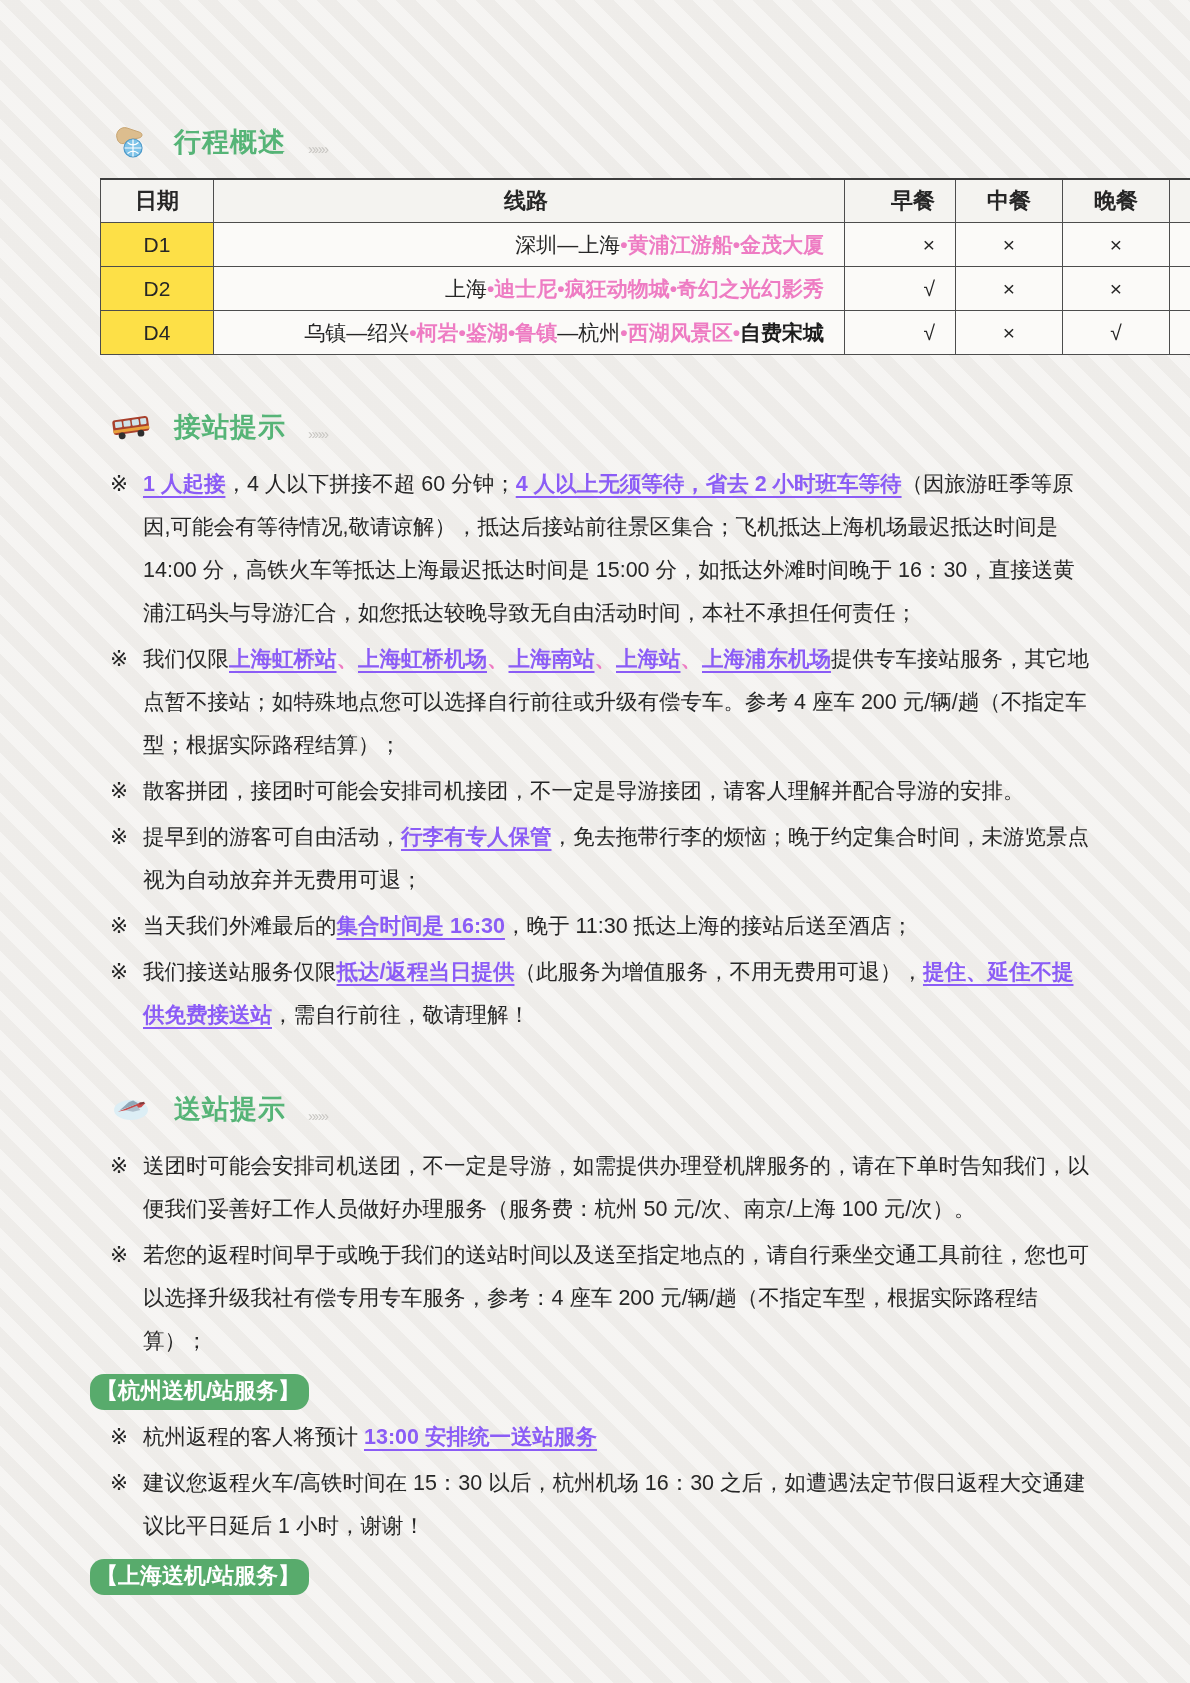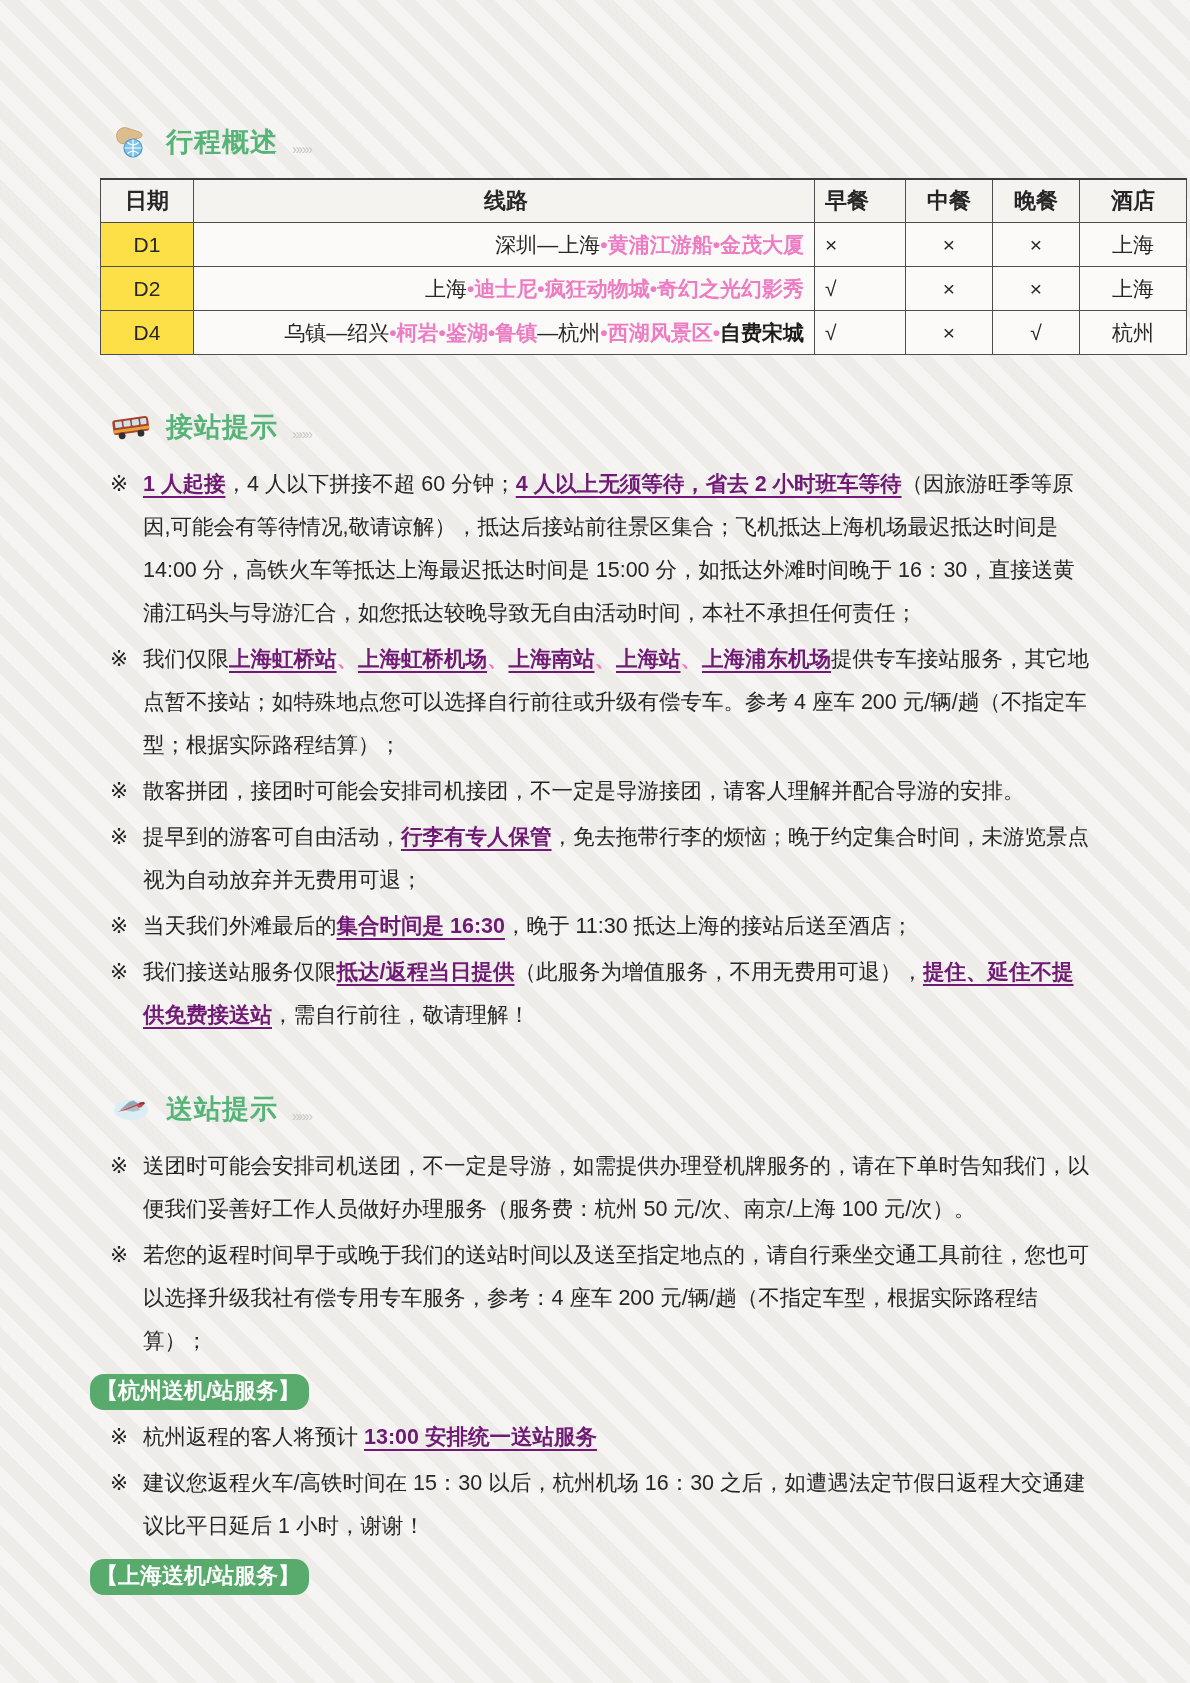--- a/index.html
+++ b/index.html
@@ -7,44 +7,44 @@
     width:1190px;height:1683px;
     background-color:#f1efec;
     background-image:repeating-linear-gradient(45deg, rgba(255,255,255,.35) 0 14px, rgba(0,0,0,.012) 14px 28px);
     font-family:"Liberation Sans","DejaVu Sans",sans-serif;
     color:#262626;
     overflow:hidden;
   }
   .page{padding:124px 98px 0 100px;width:992px;}
 
   
-  .sec-header{display:flex;align-items:center;gap:14px;margin:0 0 18px 10px;}
+  .sec-header{display:flex;align-items:center;gap:22px;margin:0 0 18px 10px;}
   .sec-header .icon{width:42px;height:34px;flex:none;display:flex;align-items:center;justify-content:center;}
   .sec-title{font-size:27px;font-weight:bold;color:#56b477;letter-spacing:1px;}
   .sec-arrows{font-size:15px;color:#c8c6c2;letter-spacing:-2px;margin-top:12px;}
 
   
   table.itin{border-collapse:collapse;table-layout:fixed;width:992px;background:#fbfaf8;
     border-top:2px solid #3d3d3d;}
-  table.itin th, table.itin td{border:1px solid #4d4d4d;padding:0 10px;}
+  table.itin th, table.itin td{border:1px solid #4d4d4d;padding:0 20px;}
   table.itin th{height:42px;font-size:22px;font-weight:bold;background:#f4f3f0;}
   table.itin td{height:43px;font-size:21px;}
   .c-day{width:72px;text-align:center;}
   .c-route{width:596px;text-align:right;padding-left:14px !important;}
   th.c-route{text-align:center;}
-  .c-meal{width:70px;text-align:left;}
+  .c-meal{width:70px;text-align:right;}
   .c-meal2{width:66px;text-align:center;}
   .c-hotel{width:86px;text-align:center;}
   td.c-day{background:#fde047;}
 
   
   .seg-n{color:#262626;}
   .seg-b{color:#1d1d1d;font-weight:bold;}
   .seg-p{color:#ee7cc3;font-weight:bold;}
-  .seg-pu{color:#701a75;font-weight:bold;text-decoration:underline;text-underline-offset:5px;text-decoration-thickness:1.5px;}
+  .seg-pu{color:#8b5cf6;font-weight:bold;text-decoration:underline;text-underline-offset:5px;text-decoration-thickness:1.5px;}
 
   
   .bullets{margin-top:14px;}
   .bullet{display:flex;font-size:21.5px;line-height:43px;margin:0 0 3px 10px;}
   .bullet .marker{width:33px;flex:none;}
   .bullet .btext{flex:1;}
 
   .section{margin-top:54px;}
 
   .badge{display:inline-block;background:#58ab6c;color:#ffffff;font-weight:bold;

